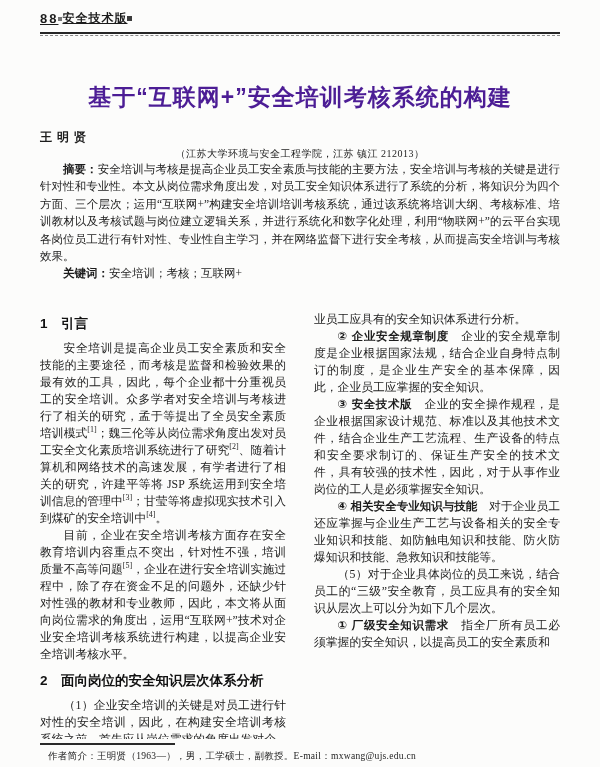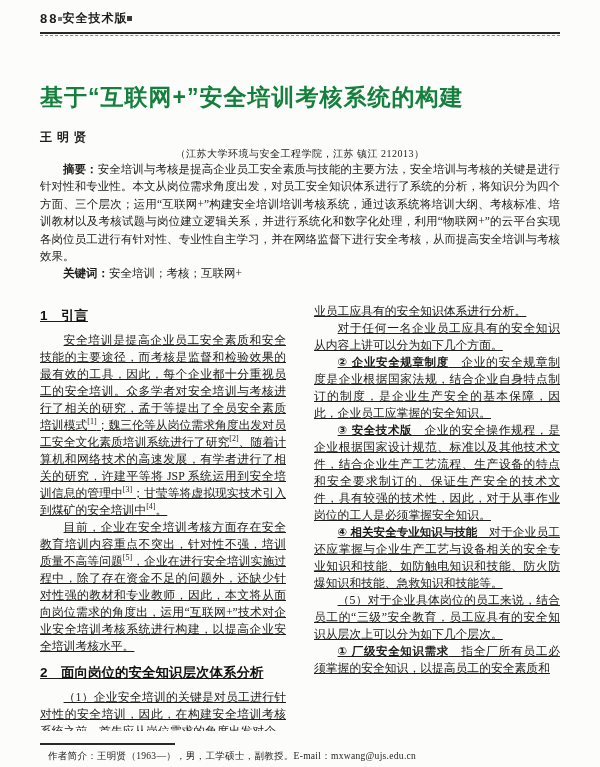--- a/index.html
+++ b/index.html
@@ -14,44 +14,45 @@
     padding:10px 40px 0 40px;
     overflow:hidden;
   }
   
   .header{
     display:flex;align-items:center;
     padding-bottom:5px;
     border-bottom:2px solid #262626;
     position:relative;
     font-family:"Liberation Sans","DejaVu Sans",sans-serif;
+    text-decoration:underline;
   }
   .header::after{
     content:"";position:absolute;left:0;right:0;bottom:-4px;
     border-bottom:1px dashed #8a8a8a;
   }
   .page-num{font-weight:bold;font-size:13px;letter-spacing:2px;}
   .sq{width:5px;height:5px;background:#3c3c3c;display:inline-block;}
   .sq.small{width:4px;height:4px;background:#777;}
   .section-name{font-weight:bold;font-size:12px;letter-spacing:1px;}
   
   .title{
-    margin-top:48px;
+    margin-top:48px;text-align:center;
     font-family:"Liberation Sans","DejaVu Sans",sans-serif;
-    font-weight:900;font-size:23px;letter-spacing:1px;color:#15803d;
+    font-weight:900;font-size:23px;letter-spacing:1px;color:#4c1d95;
   }
   .author{margin-top:16px;font-size:12px;font-weight:bold;letter-spacing:5px;}
   .affiliation{margin-top:1px;text-align:center;font-size:10px;letter-spacing:0.5px;}
   
   .abstract{font-size:11.5px;line-height:17.4px;text-align:justify;font-family:Liberation Serif, serif;}
   .abstract p{margin:0;text-indent:2em;}
   .lbl{font-weight:bold;}
   .keywords{margin:0;text-indent:2em;font-size:11.5px;line-height:17.4px;}
   
-  .columns{display:flex;gap:28px;margin-top:20px;height:428px;overflow:hidden;text-decoration:underline;}
+  .columns{display:flex;gap:28px;margin-top:28px;height:428px;overflow:hidden;}
   .col{width:252px;font-size:11.8px;line-height:17px;text-align:justify;}
   .col h2{
     font-family:"Liberation Sans","DejaVu Sans",sans-serif;
     font-size:13.5px;font-weight:bold;margin:9px 0 8px 0;color:#111;
   }
   .col h2:first-child{margin-top:4px;}
   .col p{margin:0;text-indent:2em;}
   .col p.noindent{text-indent:0;}
   .lead{font-weight:bold;font-family:"Liberation Sans","DejaVu Sans",sans-serif;font-size:11.5px;}
   sup{font-size:8px;line-height:0;vertical-align:super;}
@@ -86,21 +87,20 @@
   <div class="columns">
     <div class="col">
         <h2>1　引言</h2>
         <p>安全培训是提高企业员工安全素质和安全技能的主要途径，而考核是监督和检验效果的最有效的工具，因此，每个企业都十分重视员工的安全培训。众多学者对安全培训与考核进行了相关的研究，孟于等提出了全员安全素质培训模式<sup>[1]</sup>；魏三伦等从岗位需求角度出发对员工安全文化素质培训系统进行了研究<sup>[2]</sup>、随着计算机和网络技术的高速发展，有学者进行了相关的研究，许建平等将 JSP 系统运用到安全培训信息的管理中<sup>[3]</sup>；甘莹等将虚拟现实技术引入到煤矿的安全培训中<sup>[4]</sup>。</p>
         <p>目前，企业在安全培训考核方面存在安全教育培训内容重点不突出，针对性不强，培训质量不高等问题<sup>[5]</sup>，企业在进行安全培训实施过程中，除了存在资金不足的问题外，还缺少针对性强的教材和专业教师，因此，本文将从面向岗位需求的角度出，运用“互联网+”技术对企业安全培训考核系统进行构建，以提高企业安全培训考核水平。</p>
         <h2>2　面向岗位的安全知识层次体系分析</h2>
         <p>（1）企业安全培训的关键是对员工进行针对性的安全培训，因此，在构建安全培训考核系统之前，首先应从岗位需求的角度出发对企</p>
       </div>
     <div class="col">
         <p class="noindent">业员工应具有的安全知识体系进行分析。</p>
-        <p>对于任何一名企业员工应具有的安全知识从内容上讲可以分为如下几个方面。</p>
         <p><span class="lead">② 企业安全规章制度</span>　企业的安全规章制度是企业根据国家法规，结合企业自身特点制订的制度，是企业生产安全的基本保障，因此，企业员工应掌握的安全知识。</p>
         <p><span class="lead">③ 安全技术版</span>　企业的安全操作规程，是企业根据国家设计规范、标准以及其他技术文件，结合企业生产工艺流程、生产设备的特点和安全要求制订的、保证生产安全的技术文件，具有较强的技术性，因此，对于从事作业岗位的工人是必须掌握安全知识。</p>
         <p><span class="lead">④ 相关安全专业知识与技能</span>　对于企业员工还应掌握与企业生产工艺与设备相关的安全专业知识和技能、如防触电知识和技能、防火防爆知识和技能、急救知识和技能等。</p>
         <p>（5）对于企业具体岗位的员工来说，结合员工的“三级”安全教育，员工应具有的安全知识从层次上可以分为如下几个层次。</p>
         <p><span class="lead">① 厂级安全知识需求</span>　指全厂所有员工必须掌握的安全知识，以提高员工的安全素质和</p>
       </div>
   </div>
 
   <div class="footnote-area">
     <div class="footnote-rule"></div>

